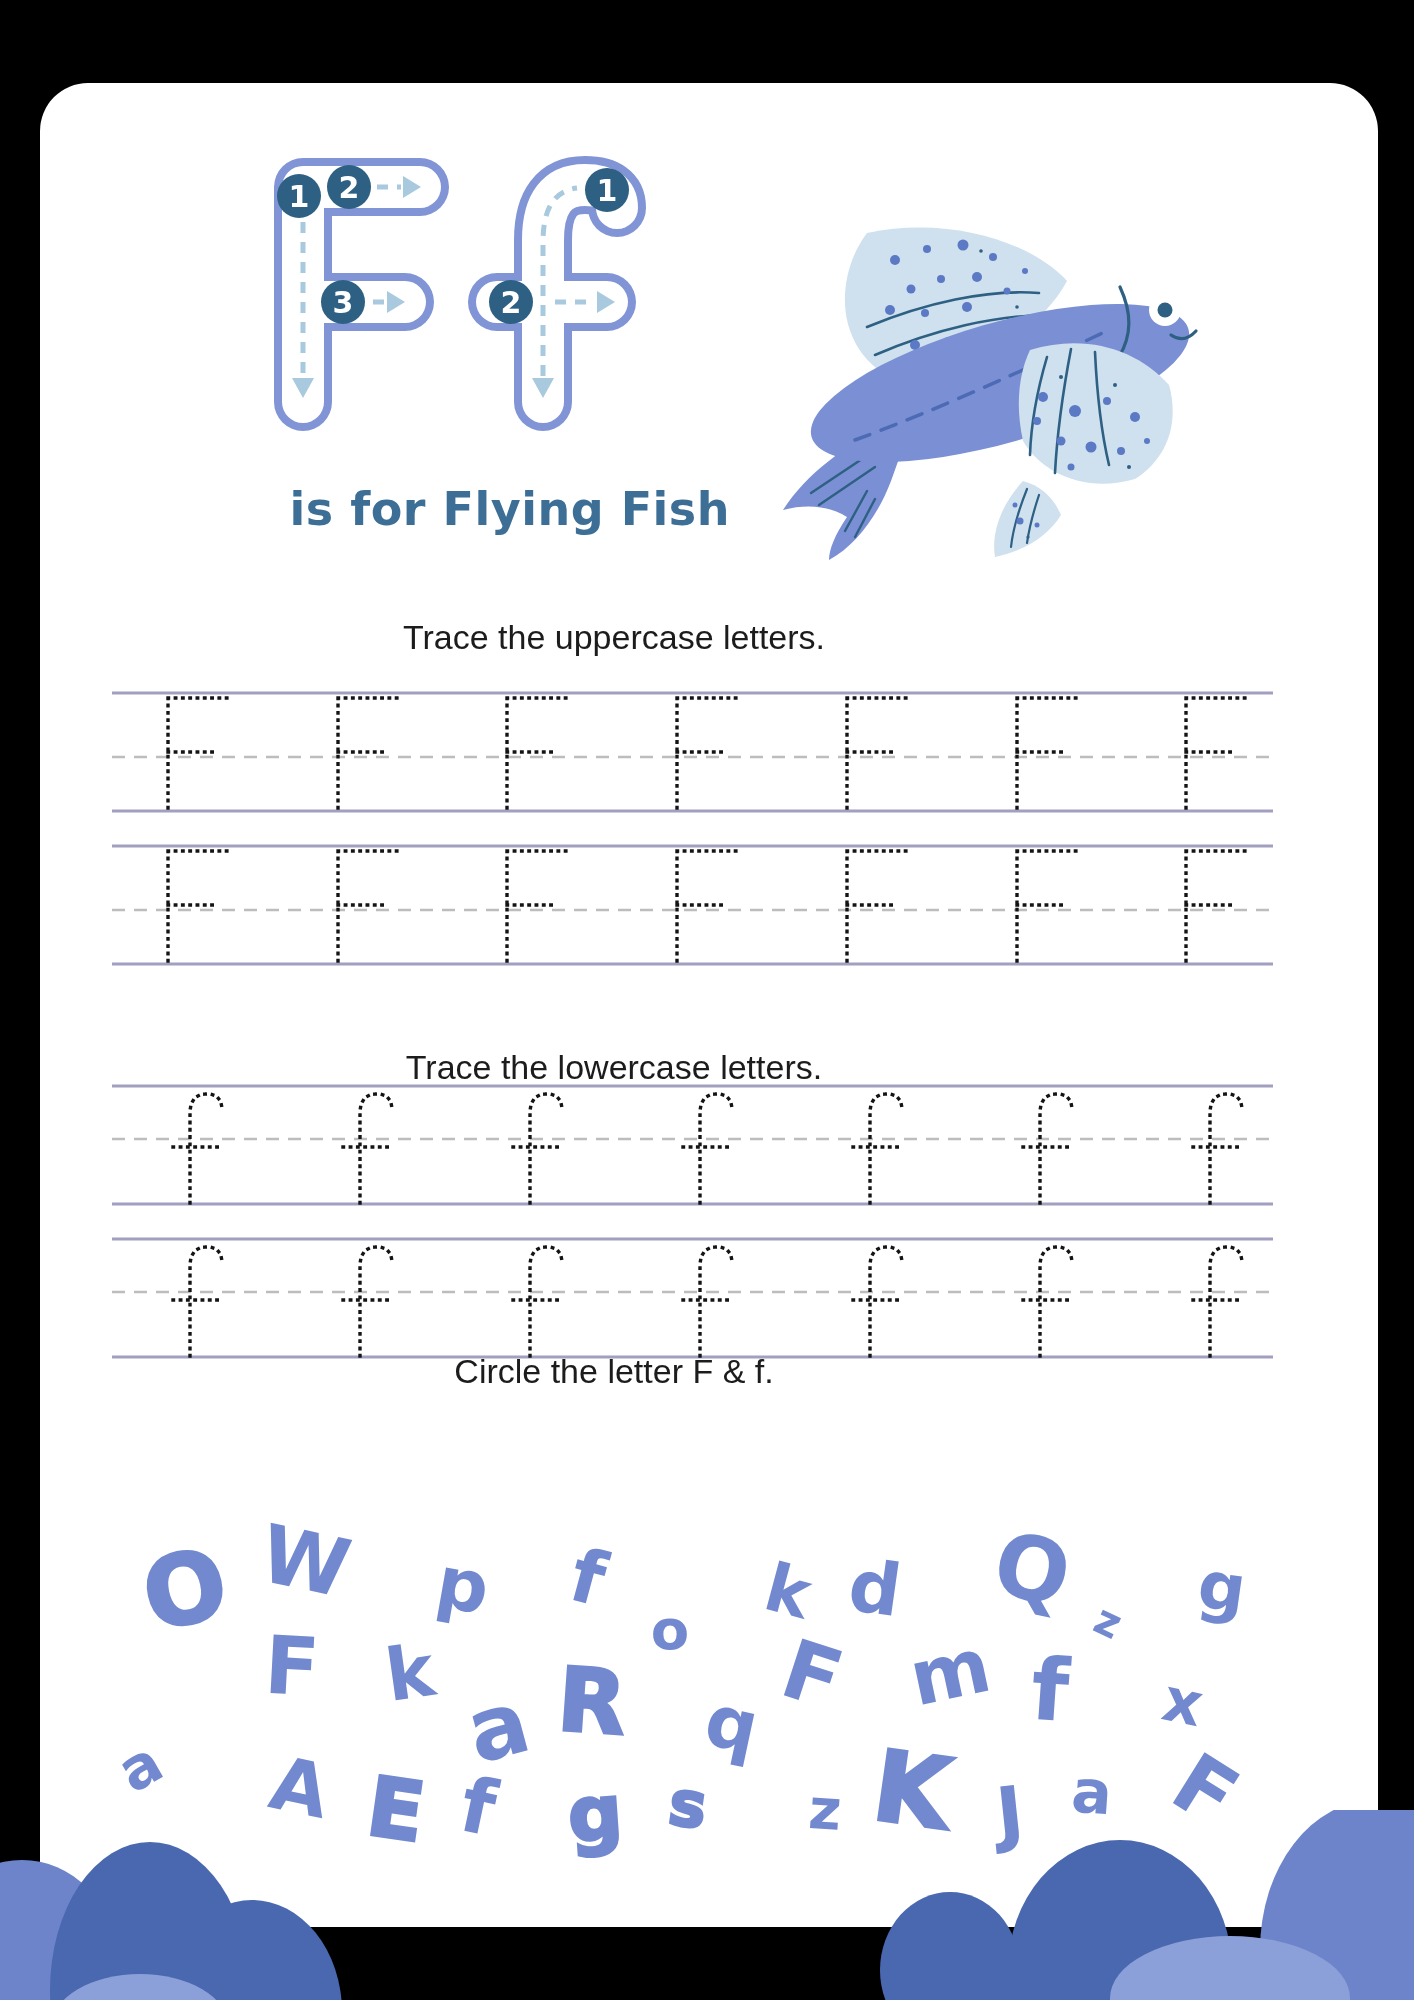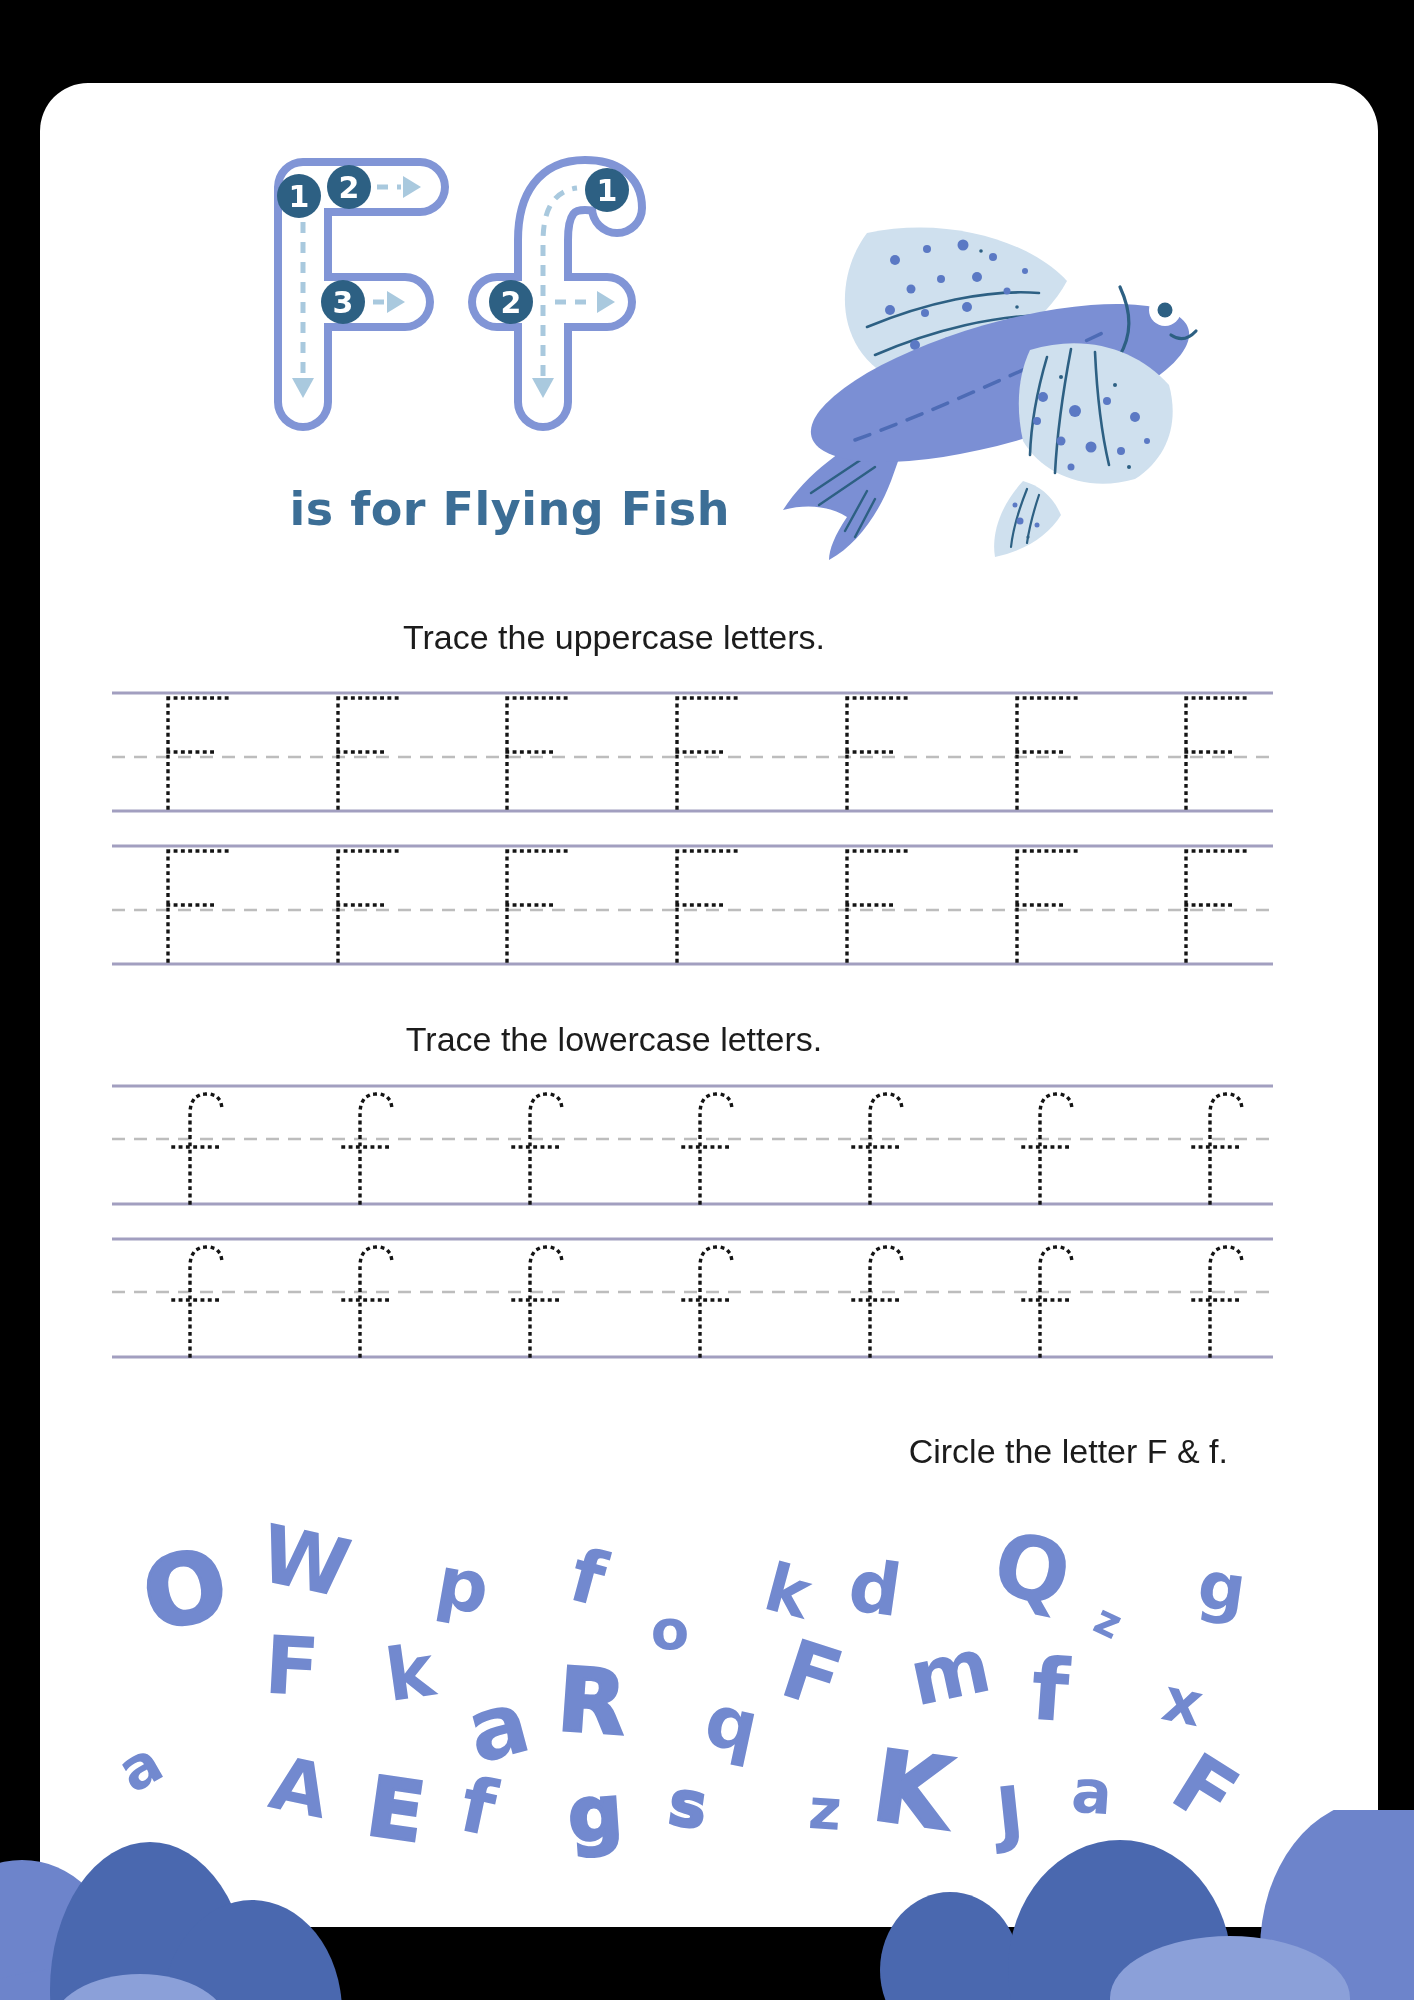--- a/index.html
+++ b/index.html
@@ -160,22 +160,22 @@
         <circle cx="262" cy="310" r="2.5"></circle>
         <circle cx="240" cy="290" r="2.5"></circle>
       </g>
     <g fill="#2d6083">
         <circle cx="253" cy="322" r="1.6"></circle>
       </g>
   </g>
 </svg>
 
 <div class="heading" style="top:618px;">Trace the uppercase letters.</div>
-<div class="heading" style="top:1020px;text-align:center;">Trace the lowercase letters.</div>
-<div class="heading" style="top:1432px;text-align:right;">Circle the letter F &amp; f.</div>
+<div class="heading" style="top:1048px;text-align:center;">Trace the lowercase letters.</div>
+<div class="heading" style="top:1352px;">Circle the letter F &amp; f.</div>
 
 <div class="trace-row" style="top:691px;">
     <svg width="1161" height="122" viewBox="0 0 1161 122">
       <line x1="0" y1="2" x2="1161" y2="2" stroke="#a29fc0" stroke-width="3"></line>
       <line x1="0" y1="66" x2="1161" y2="66" stroke="#bdbdbd" stroke-width="2.6" stroke-dasharray="13 9"></line>
       <line x1="0" y1="120" x2="1161" y2="120" stroke="#a29fc0" stroke-width="3"></line>
       <path d="M56 7 V119 M56 7 H118 M56 61 H102 M226 7 V119 M226 7 H288 M226 61 H272 M395 7 V119 M395 7 H457 M395 61 H441 M565 7 V119 M565 7 H627 M565 61 H611 M735 7 V119 M735 7 H797 M735 61 H781 M905 7 V119 M905 7 H967 M905 61 H951 M1074 7 V119 M1074 7 H1136 M1074 61 H1120 " fill="none" stroke="#141414" stroke-width="3.4" stroke-linecap="square" stroke-dasharray="0.5 6.8"></path>
     </svg>
   </div>
 <div class="trace-row" style="top:844px;">

